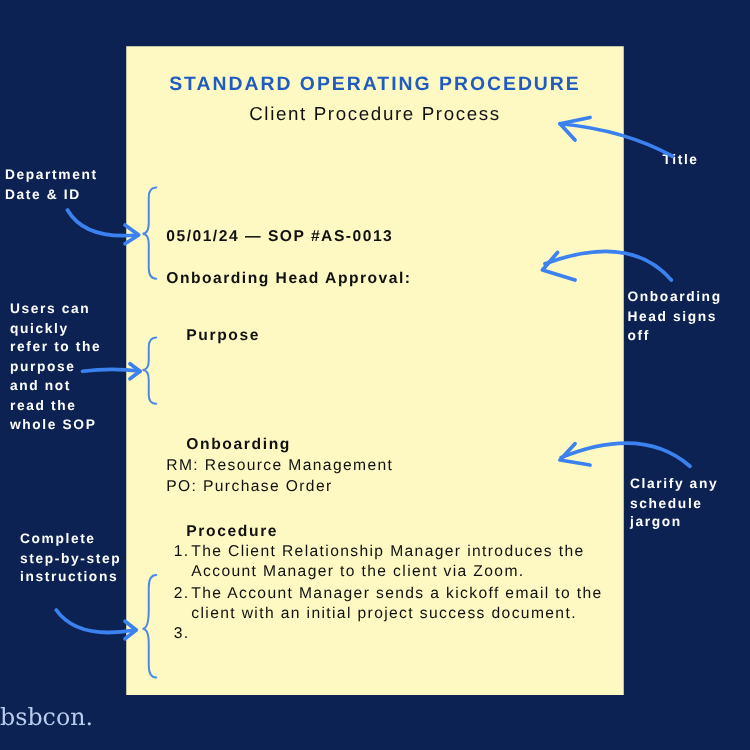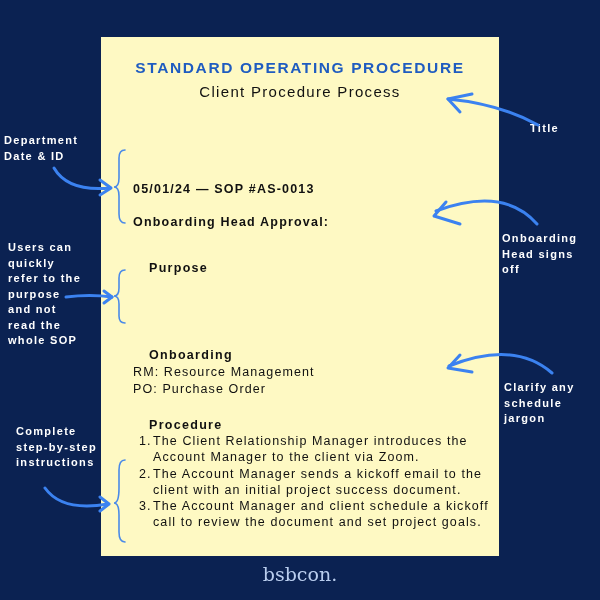--- a/index.html
+++ b/index.html
@@ -43,21 +43,21 @@
     }
     .steps li { position: relative; padding-left: 14px; }
     .steps li .num { position: absolute; left: 0; top: 0; }
     .note {
       position: absolute; color: #ffffff; font-weight: bold;
       font-size: 11px; letter-spacing: 1.3px; line-height: 15.5px;
       text-align: left;
     }
     .brand {
       position: absolute; left: 0; width: 600px; top: 563px;
-      text-align: center; color: #b9cdee;
+      text-align: left; color: #b9cdee;
       font-family: "DejaVu Serif", serif; font-size: 19px;
     }
     svg.overlay { position: absolute; left: 0; top: 0; pointer-events: none; }
   </style>
 </head>
 <body>
 
 <div class="doc">
   <div class="doc-title">STANDARD OPERATING PROCEDURE</div>
   <div class="doc-subtitle">Client Procedure Process</div>
@@ -76,21 +76,20 @@
     <li>
       <span class="num">1.</span>
       <span>The Client Relationship Manager introduces the Account Manager to the client via Zoom.</span>
     </li>
     <li>
       <span class="num">2.</span>
       <span>The Account Manager sends a kickoff email to the client with an initial project success document.</span>
     </li>
     <li>
       <span class="num">3.</span>
-      <span>The Account Manager and client schedule a kickoff call to review the document and set project goals.</span>
     </li>
   </ol>
 </div>
 
 <div class="note" style="left:4px; top:133px; width:90px;">Department Date &amp; ID</div>
 <div class="note" style="left:8px; top:240px; width:80px;">Users can quickly refer to the purpose and not read the whole SOP</div>
 <div class="note" style="left:16px; top:424px; width:92px;">Complete step-by-step instructions</div>
 
 <div class="note" style="left:530px; top:121px; width:60px;">Title</div>
 <div class="note" style="left:502px; top:231px; width:80px;">Onboarding Head signs off</div>

